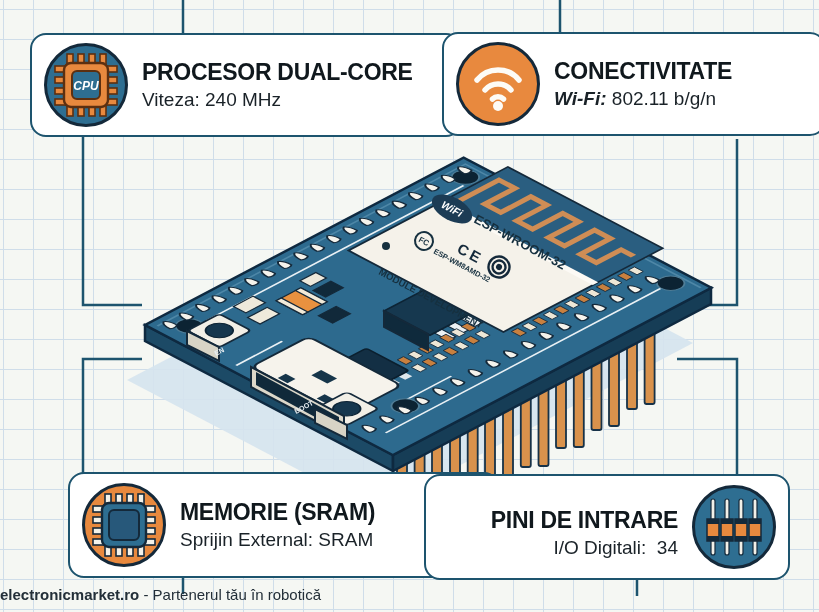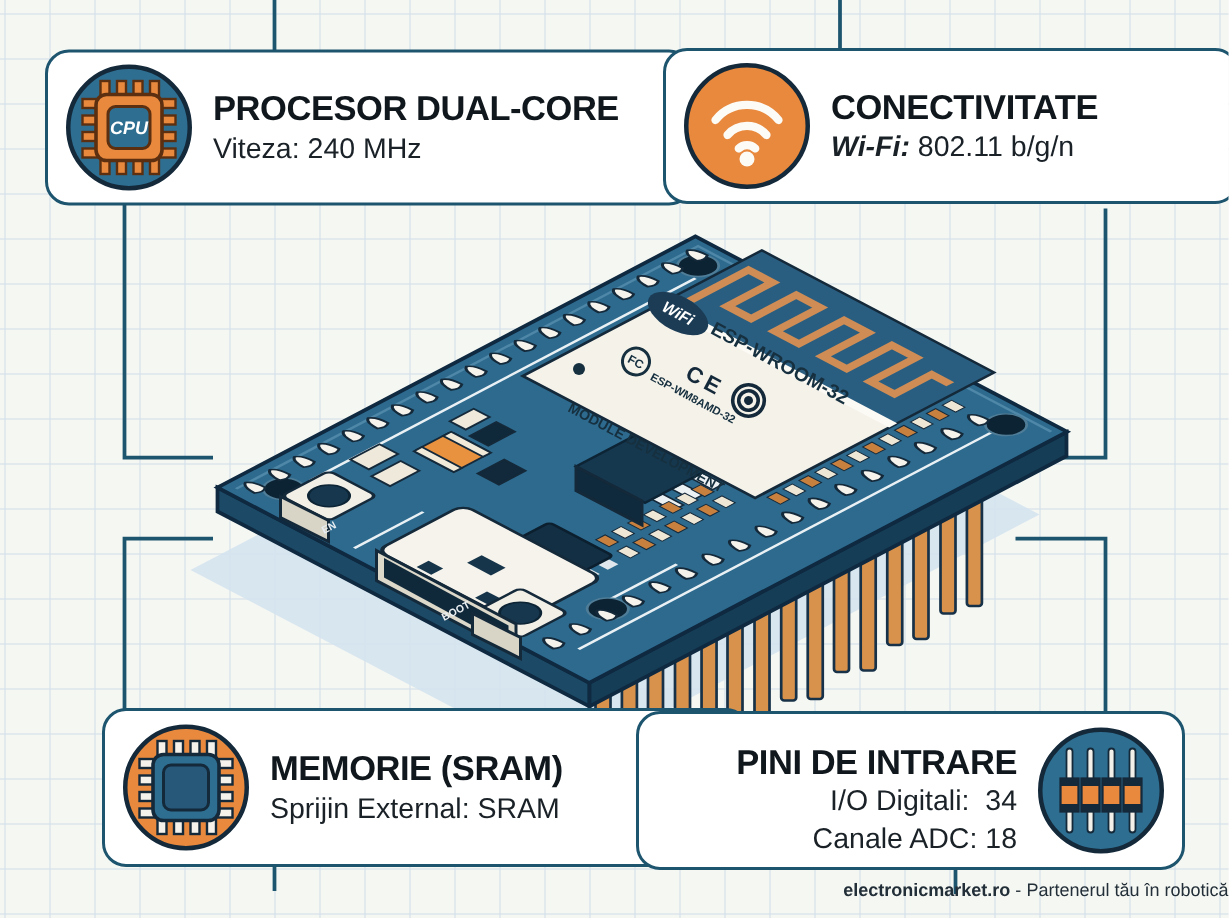--- a/index.html
+++ b/index.html
@@ -16,22 +16,22 @@
   .panel.tr{left:442px;top:32px;width:384px;height:104px;}
   .panel.bl{left:30px;top:472px;width:432px;height:106px;margin-left:38px;}
   .panel.br{left:424px;top:474px;width:366px;height:106px;flex-direction:row-reverse;}
   .picon{flex:0 0 88px;width:88px;height:88px;font-style:italic;}
   .ptext{display:flex;flex-direction:column;justify-content:center;line-height:1.28;}
   .panel.br .ptext{align-items:flex-end;text-align:right;margin-top:12px;}
   .ptitle{font-size:23px;font-weight:800;letter-spacing:-0.3px;color:#10181d;white-space:nowrap;text-align:right;}
   .pline{font-size:19px;color:#1a2228;white-space:pre;}
   .panel.bold-labels .pl{font-weight:700;font-style:italic;}
   .pv{white-space:pre;}
-  #footer{position:absolute;z-index:2;left:0;right:0;top:586px;text-align:right;
-    font-size:12px;color:#232f38;}
+  #footer{position:absolute;z-index:2;left:0;right:0;top:586px;text-align:left;
+    font-size:15px;color:#232f38;}
   #footer .brand{font-weight:700;}
 </style>
 </head>
 <body>
 
 <div id="stage">
 
   <svg id="artwork" width="819" height="612" viewBox="0 0 819 612">
     <defs>
       <g id="cone">
@@ -365,21 +365,20 @@
               <rect x="31" y="53" width="12" height="5"></rect>
             <rect x="45" y="53" width="12" height="5"></rect>
               <rect x="59" y="53" width="12" height="5"></rect>
           </g>
         </g>
       </svg>
     </div>
     <div class="ptext">
       <div class="ptitle">PINI DE INTRARE</div>
       <div class="pline"><span class="pl">I/O Digitali:</span><span class="pv">  34</span></div>
-      <div class="pline"><span class="pl">Canale ADC:</span><span class="pv"> 18</span></div>
     </div>
   </div>
 
   <div id="footer">
     <span class="brand">electronicmarket.ro</span><span> - </span><span>Partenerul tău în robotică</span>
   </div>
 
 </div>
 
 </body></html>

